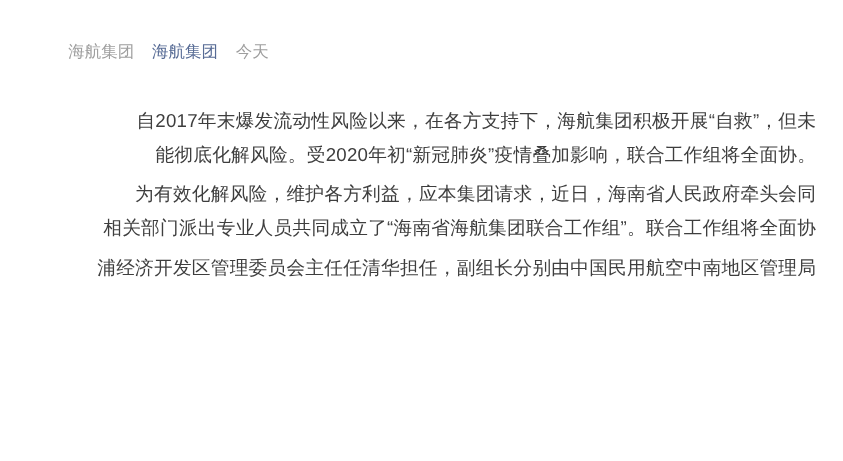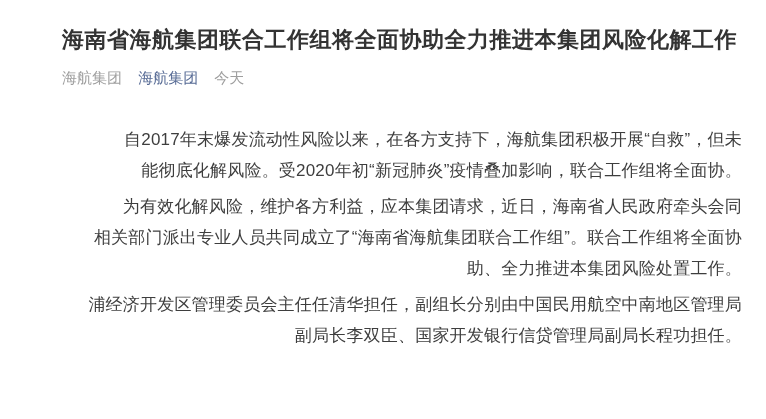--- a/index.html
+++ b/index.html
@@ -54,41 +54,38 @@
     letter-spacing: 0.2px;
   }
   .para .line.first { text-indent: 2em; }
 </style>
 </head>
 <body>
 
 <div class="page">
   <div class="article">
 
-    <h1 class="article-title">海南省海航集团联合工作组将全面协助全力推进本集团风险化解工作</h1>
 
     <div class="byline">
       <span class="muted">海航集团</span>
       <span class="account-link">海航集团</span>
       <span class="muted">今天</span>
     </div>
 
     <div class="content">
 
       <div class="para">
         <div class="line first">自2017年末爆发流动性风险以来，在各方支持下，海航集团积极开展“自救”，但未</div>
         <div class="line">能彻底化解风险。受2020年初“新冠肺炎”疫情叠加影响，联合工作组将全面协。</div>
       </div>
 
       <div class="para">
         <div class="line first">为有效化解风险，维护各方利益，应本集团请求，近日，海南省人民政府牵头会同</div>
         <div class="line">相关部门派出专业人员共同成立了“海南省海航集团联合工作组”。联合工作组将全面协</div>
-        <div class="line">助、全力推进本集团风险处置工作。</div>
       </div>
 
       <div class="para">
         <div class="line">浦经济开发区管理委员会主任任清华担任，副组长分别由中国民用航空中南地区管理局</div>
-        <div class="line">副局长李双臣、国家开发银行信贷管理局副局长程功担任。</div>
       </div>
 
     </div>
   </div>
 </div>
 
 </body></html>

